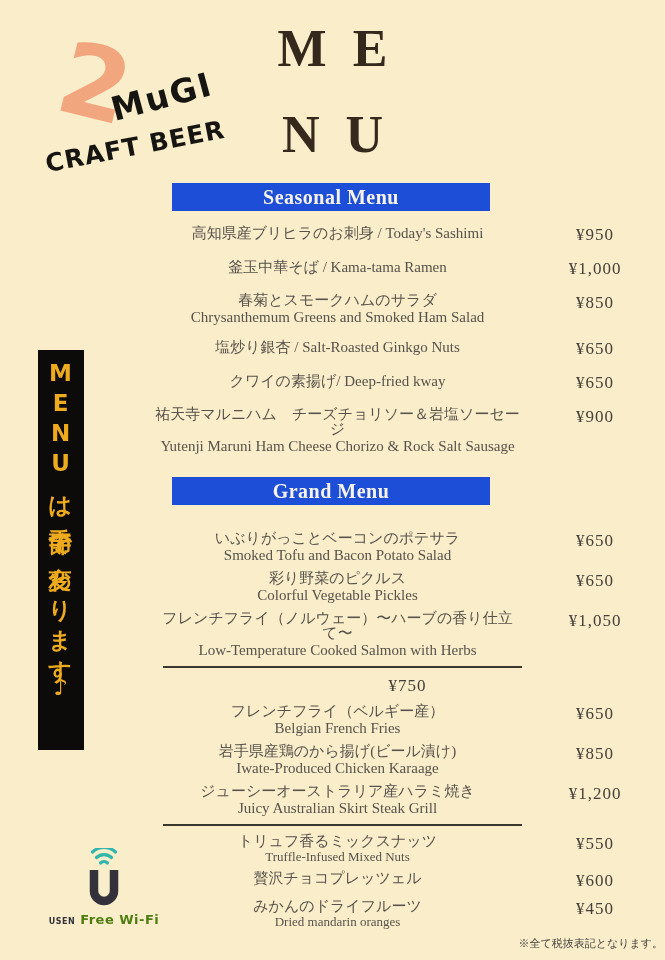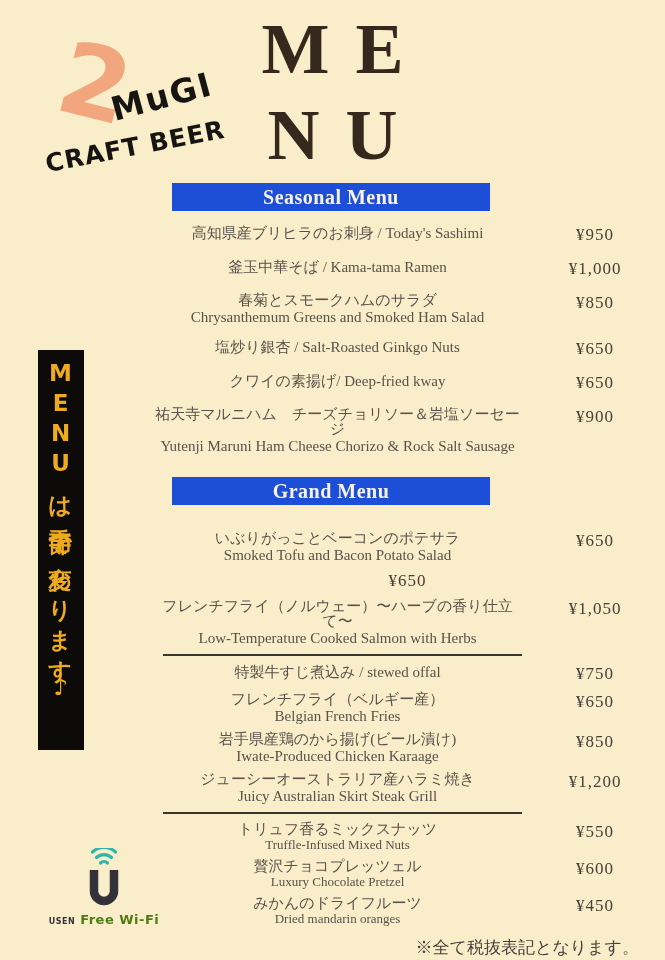--- a/index.html
+++ b/index.html
@@ -31,21 +31,21 @@
     font-family:"DejaVu Sans",sans-serif; font-weight:bold;
     font-size:25px; line-height:25px; color:#171511;
     letter-spacing:1px; transform:rotate(-11deg);
     white-space:nowrap;
   }
 
   
   .big-title {
     position:absolute; top:6px; left:0; width:100%;
     text-align:center;
-    font-size:72px; line-height:86px; font-weight:bold;
+    font-size:52px; line-height:86px; font-weight:bold;
     letter-spacing:26px; padding-left:26px;
     color:#35291d;
   }
 
   
   .side-banner {
     position:absolute; left:38px; top:350px;
     width:46px; height:400px; background:#0c0b09;
     display:flex; justify-content:center; align-items:flex-start;
   }
@@ -91,22 +91,22 @@
     font-family:"DejaVu Sans",sans-serif; font-weight:bold;
     font-size:8px; letter-spacing:0.5px; color:#33323a;
   }
   .wifi-label {
     font-family:"DejaVu Sans",sans-serif; font-weight:bold;
     font-size:13px; letter-spacing:0.5px; color:#4d7c0f;
   }
 
   
   .footnote {
-    position:absolute; top:936px; right:26px;
-    font-size:17px; color:#45423c;
+    position:absolute; top:936px; right:2px;
+    font-size:11px; color:#45423c;
   }
 </style>
 </head>
 <body>
 
 <div class="brand">
   <span class="brand-numeral">2</span>
   <span class="brand-name">MuGI</span>
   <span class="brand-sub">CRAFT BEER</span>
 </div>
@@ -168,34 +168,35 @@
     <div class="section-bar">Grand Menu</div>
     <div class="rows">
         <div class="row">
           <div class="name">
             <div class="jp">いぶりがっことベーコンのポテサラ</div>
             <div class="en">Smoked Tofu and Bacon Potato Salad</div>
           </div>
           <div class="price">¥650</div>
         </div>
         <div class="row">
+          <div class="name">
+            <div class="jp">彩り野菜のピクルス</div>
+            <div class="en">Colorful Vegetable Pickles</div>
+          </div>
           <div class="price">¥650</div>
         </div>
         <div class="row">
           <div class="name">
             <div class="jp">フレンチフライ（ノルウェー）〜ハーブの香り仕立て〜</div>
             <div class="en">Low-Temperature Cooked Salmon with Herbs</div>
           </div>
           <div class="price">¥1,050</div>
         </div>
         <div class="divider"></div>
         <div class="row">
-          <div class="name">
-            <div class="inline-line">特製牛すじ煮込み / stewed offal</div>
-          </div>
           <div class="price">¥750</div>
         </div>
         <div class="row">
           <div class="name">
             <div class="jp">フレンチフライ（ベルギー産）</div>
             <div class="en">Belgian French Fries</div>
           </div>
           <div class="price">¥650</div>
         </div>
         <div class="row">
@@ -216,21 +217,20 @@
         <div class="row">
           <div class="name">
             <div class="jp">トリュフ香るミックスナッツ</div>
             <div class="en small">Truffle-Infused Mixed Nuts</div>
           </div>
           <div class="price">¥550</div>
         </div>
         <div class="row">
           <div class="name">
             <div class="jp">贅沢チョコプレッツェル</div>
-            <div class="en small">Luxury Chocolate Pretzel</div>
           </div>
           <div class="price">¥600</div>
         </div>
         <div class="row">
           <div class="name">
             <div class="jp">みかんのドライフルーツ</div>
             <div class="en small">Dried mandarin oranges</div>
           </div>
           <div class="price">¥450</div>
         </div>

